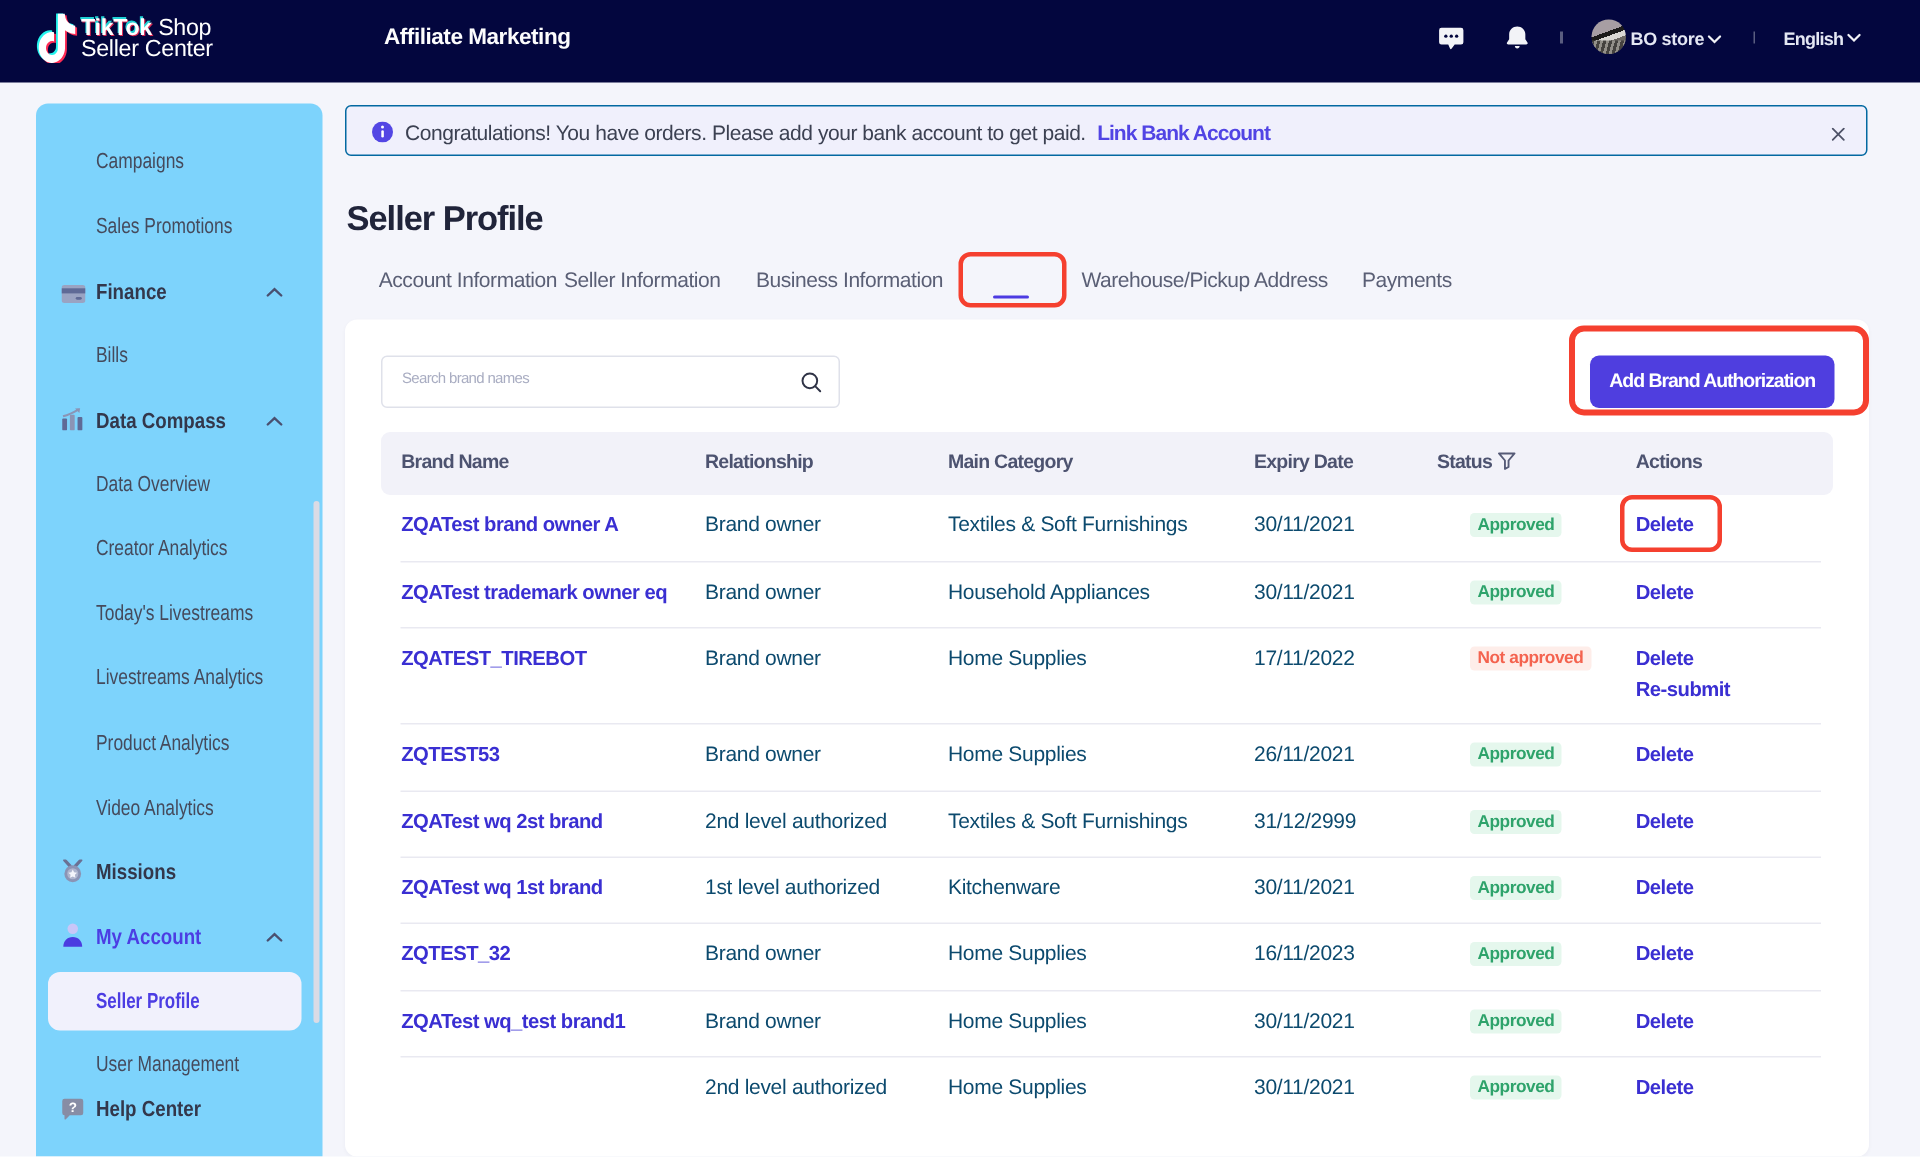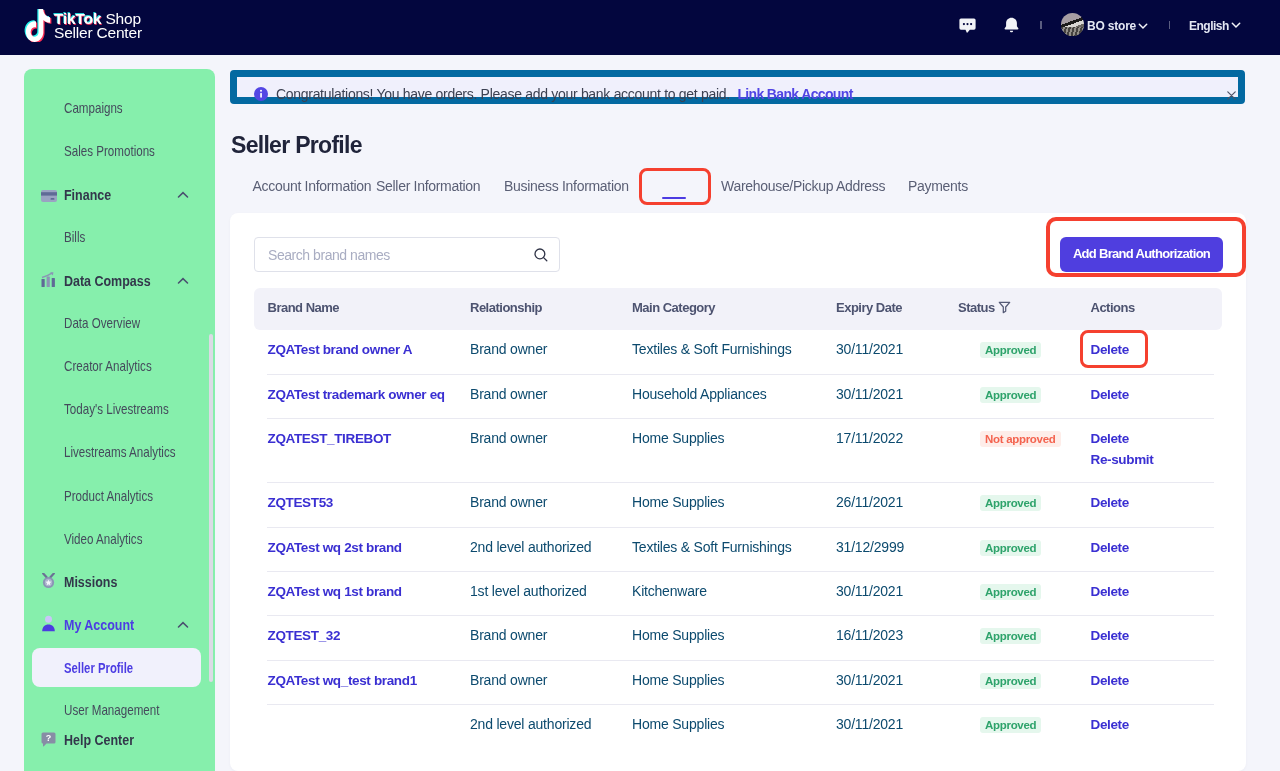--- a/index.html
+++ b/index.html
@@ -11,45 +11,45 @@
   .header { position:absolute; left:0; top:0; width:1280px; height:55px; background:#03063E; }
   .hnav { position:absolute; top:0; height:55px; line-height:49px; color:#FCFCFD; font-size:15px; font-weight:bold; letter-spacing:-0.3px; }
   .hsmall { position:absolute; color:#E4E7F3; font-size:12px; font-weight:bold; letter-spacing:-0.2px; top:19px; }
   .hdivider { position:absolute; top:21px; width:1.5px; height:8px; background:#5A5D80; }
   .avatar { position:absolute; top:13px; left:1060.5px; width:23px; height:23px; border-radius:50%;
             background:linear-gradient(160deg,#A79EA3 0 38%,#1C1B1A 38% 48%,#D9D7D3 48% 60%,#6B6762 60% 100%); overflow:hidden; }
   .avatar:before { content:""; position:absolute; left:0px; top:13.5px; width:23px; height:10px;
             background:repeating-linear-gradient(105deg,#45423F 0 2px,#938F89 2px 3.8px); }
 
   
-  .sidebar { position:absolute; left:24px; top:69px; width:191px; height:702px; background:#86efac; border-radius:8px 8px 0 0; }
+  .sidebar { position:absolute; left:24px; top:69px; width:191px; height:702px; background:#7dd3fc; border-radius:8px 8px 0 0; }
   .sitem { position:absolute; left:40px; font-size:14.5px; color:#454A5C; white-space:nowrap; transform:scaleX(0.8); transform-origin:0 50%; }
   .sitem.b { font-weight:bold; color:#33374B; transform:scaleX(0.86); }
   .sitem.purple { color:#4C3DE3; }
   .schev { position:absolute; left:153px; }
   .shl { position:absolute; left:8px; top:579px; width:169px; height:39px; background:#F1F1FC; border-radius:8px; }
   .sscroll { position:absolute; left:185px; top:265px; width:4px; height:348px; background:#DBDBE5; border-radius:2px; }
 
   
-  .banner { position:absolute; left:230px; top:70px; width:1015px; height:34px; background:#F0F0FC; border:7px solid #0369a1; border-radius:4px; }
+  .banner { position:absolute; left:230px; top:70px; width:1015px; height:34px; background:#F0F0FC; border:1px solid #0369a1; border-radius:4px; }
   .banner-text { position:absolute; left:39px; top:9px; font-size:14px; letter-spacing:-0.3px; color:#3C4152; }
   .banner-link { color:#5144E4; font-weight:bold; letter-spacing:-0.65px; margin-left:4px; }
 
   .h1 { position:absolute; left:231px; top:132px; font-size:23px; font-weight:bold; color:#20243A; letter-spacing:-0.7px; }
 
   
   .tab { position:absolute; top:178px; font-size:14px; letter-spacing:-0.3px; color:#5A5F75; white-space:nowrap; }
   .tab.active { color:#4d7c0f; font-weight:normal; font-size:13px; letter-spacing:-0.5px; top:179px;margin-top:35px; }
   .tab-underline { position:absolute; left:662px; top:196.5px; width:24px; height:2.5px; background:#4C3BE2; border-radius:2px; }
 
   
   .card { position:absolute; left:230px; top:213px; width:1016px; height:558px; background:#fff; border-radius:8px; box-shadow:0 1px 3px rgba(40,40,80,0.04); }
 
   .search { position:absolute; left:254px; top:237px; width:306px; height:35px; border:1px solid #DFE1EA; border-radius:4px; background:#fff; }
-  .search-ph { position:absolute; left:13px; top:9px; font-size:14px; letter-spacing:-0.45px; color:#A9ADC2; }
+  .search-ph { position:absolute; left:13px; top:9px; font-size:10px; letter-spacing:-0.45px; color:#A9ADC2; }
   .btn { position:absolute; left:1060px; top:237px; width:163px; height:35px; background:#4F3EDF; border-radius:6px;
          color:#fff; font-size:13px; font-weight:bold; letter-spacing:-0.7px; text-align:center; line-height:33.5px; }
 
   
   .ann { position:absolute; border:4px solid #F5402F; border-radius:10px; }
 
   
   .thead { position:absolute; left:254px; top:288px; width:968px; height:42px; background:#F2F2F9; border-radius:6px; }
   .th { position:absolute; top:11.5px; font-size:13px; font-weight:bold; letter-spacing:-0.5px; color:#4D5370; }
   .trow { position:absolute; left:254px; width:968px; }
@@ -70,20 +70,21 @@
 <div class="header">
   <svg class="abs" style="left:23.5px;top:8.5px" width="28" height="33" viewBox="0 0 24 24" preserveAspectRatio="none">
     <path fill="#25F4EE" transform="translate(-1.05,-0.8)" d="M12.525.02c1.31-.02 2.61-.01 3.91-.02.08 1.53.63 3.09 1.75 4.17 1.12 1.11 2.7 1.62 4.24 1.79v4.03c-1.44-.05-2.89-.35-4.2-.97-.57-.26-1.1-.59-1.62-.93-.01 2.92.01 5.84-.02 8.75-.08 1.4-.54 2.79-1.35 3.94-1.31 1.92-3.58 3.17-5.91 3.21-1.43.08-2.86-.31-4.08-1.03-2.02-1.19-3.44-3.37-3.65-5.71-.02-.5-.03-1-.01-1.49.18-1.9 1.12-3.72 2.58-4.96 1.66-1.44 3.98-2.13 6.15-1.72.02 1.48-.04 2.96-.04 4.44-.99-.32-2.15-.23-3.02.37-.63.41-1.11 1.04-1.36 1.75-.21.51-.15 1.07-.14 1.61.24 1.64 1.82 3.02 3.5 2.87 1.12-.01 2.19-.66 2.77-1.61.19-.33.4-.67.41-1.06.1-1.79.06-3.57.07-5.36.01-4.03-.01-8.05.02-12.07z"></path>
     <path fill="#FE2C55" transform="translate(1.05,0.8)" d="M12.525.02c1.31-.02 2.61-.01 3.91-.02.08 1.53.63 3.09 1.75 4.17 1.12 1.11 2.7 1.62 4.24 1.79v4.03c-1.44-.05-2.89-.35-4.2-.97-.57-.26-1.1-.59-1.62-.93-.01 2.92.01 5.84-.02 8.75-.08 1.4-.54 2.79-1.35 3.94-1.31 1.92-3.58 3.17-5.91 3.21-1.43.08-2.86-.31-4.08-1.03-2.02-1.19-3.44-3.37-3.65-5.71-.02-.5-.03-1-.01-1.49.18-1.9 1.12-3.72 2.58-4.96 1.66-1.44 3.98-2.13 6.15-1.72.02 1.48-.04 2.96-.04 4.44-.99-.32-2.15-.23-3.02.37-.63.41-1.11 1.04-1.36 1.75-.21.51-.15 1.07-.14 1.61.24 1.64 1.82 3.02 3.5 2.87 1.12-.01 2.19-.66 2.77-1.61.19-.33.4-.67.41-1.06.1-1.79.06-3.57.07-5.36.01-4.03-.01-8.05.02-12.07z"></path>
     <path fill="#FFFFFF" d="M12.525.02c1.31-.02 2.61-.01 3.91-.02.08 1.53.63 3.09 1.75 4.17 1.12 1.11 2.7 1.62 4.24 1.79v4.03c-1.44-.05-2.89-.35-4.2-.97-.57-.26-1.1-.59-1.62-.93-.01 2.92.01 5.84-.02 8.75-.08 1.4-.54 2.79-1.35 3.94-1.31 1.92-3.58 3.17-5.91 3.21-1.43.08-2.86-.31-4.08-1.03-2.02-1.19-3.44-3.37-3.65-5.71-.02-.5-.03-1-.01-1.49.18-1.9 1.12-3.72 2.58-4.96 1.66-1.44 3.98-2.13 6.15-1.72.02 1.48-.04 2.96-.04 4.44-.99-.32-2.15-.23-3.02.37-.63.41-1.11 1.04-1.36 1.75-.21.51-.15 1.07-.14 1.61.24 1.64 1.82 3.02 3.5 2.87 1.12-.01 2.19-.66 2.77-1.61.19-.33.4-.67.41-1.06.1-1.79.06-3.57.07-5.36.01-4.03-.01-8.05.02-12.07z"></path>
   </svg>
   <div class="abs" style="left:54px;top:11.5px;color:#fff;font-size:15.5px;line-height:13.5px;white-space:nowrap;letter-spacing:-0.2px;">
     <div><b style="text-shadow:-0.7px -0.7px 0 rgba(37,244,238,0.85), 0.7px 0.7px 0 rgba(254,44,85,0.85);">TikTok</b> <span style="font-weight:normal">Shop</span></div>
     <div style="font-weight:normal;margin-top:1px">Seller Center</div>
   </div>
+  <div class="hnav" style="left:256px;">Affiliate Marketing</div>
 
   <svg class="abs" style="left:959px;top:17px" width="17" height="17" viewBox="0 0 17 17">
     <path fill="#F2F3F7" d="M2 1.5h13a1.6 1.6 0 0 1 1.6 1.6v8a1.6 1.6 0 0 1-1.6 1.6h-4.2l-2 2.6a0.7 0.7 0 0 1-1.2-0.1l-1.1-2.5H2A1.6 1.6 0 0 1 .4 11.1v-8A1.6 1.6 0 0 1 2 1.5z"></path>
     <circle cx="4.9" cy="7.1" r="1.1" fill="#03063E"></circle>
       <circle cx="8.5" cy="7.1" r="1.1" fill="#03063E"></circle>
       <circle cx="12.1" cy="7.1" r="1.1" fill="#03063E"></circle>
   </svg>
   <svg class="abs" style="left:1004px;top:17px" width="15" height="16" viewBox="0 0 15 16">
     <path fill="#F2F3F7" d="M7.5 0.7c3 0 5.4 2.3 5.4 5.3v3.2l1.4 2.1c0.4 0.6 0 1.3-0.8 1.3H1.5c-0.8 0-1.2-0.7-0.8-1.3l1.4-2.1V6C2.1 3 4.5 0.7 7.5 0.7z"></path>
     <path fill="#F2F3F7" d="M5.9 13.7h3.2c0 0.9-0.7 1.6-1.6 1.6s-1.6-0.7-1.6-1.6z"></path>

